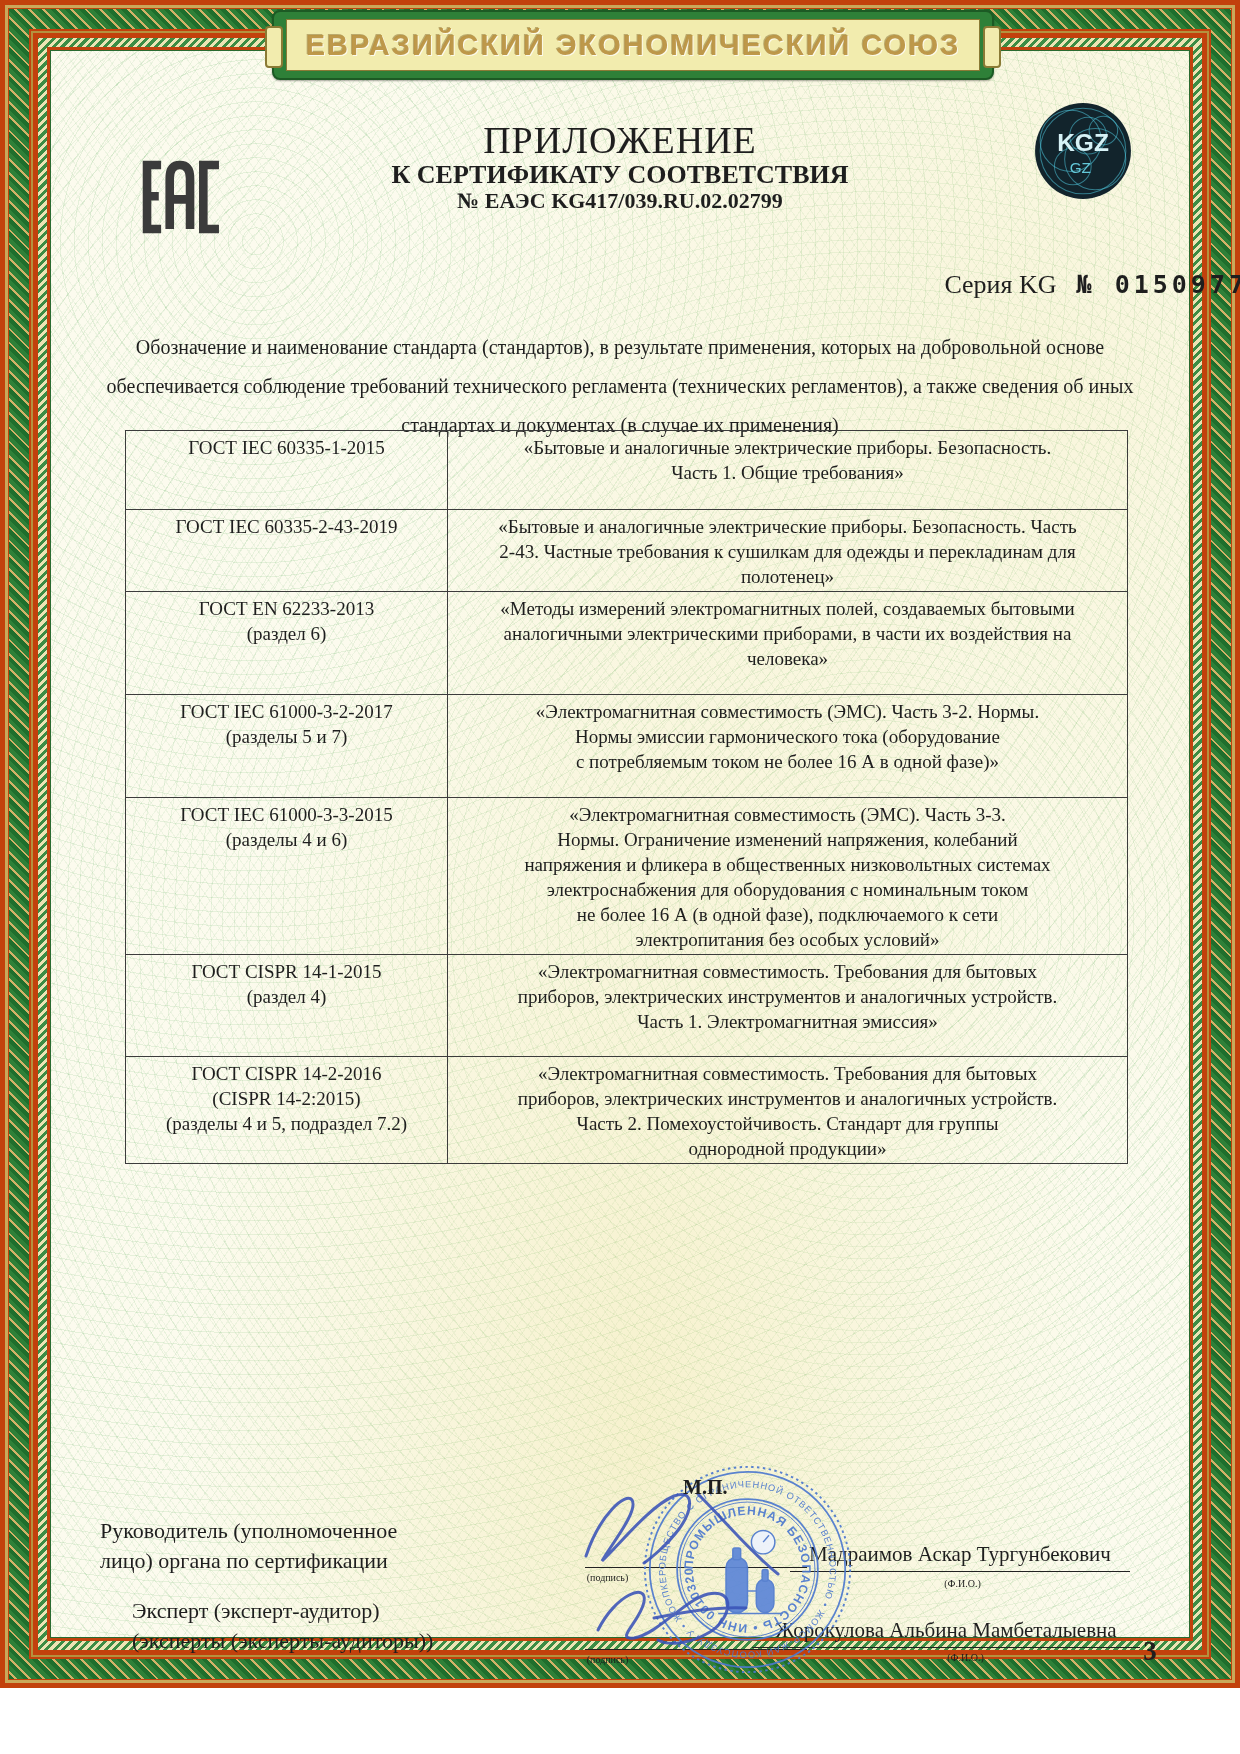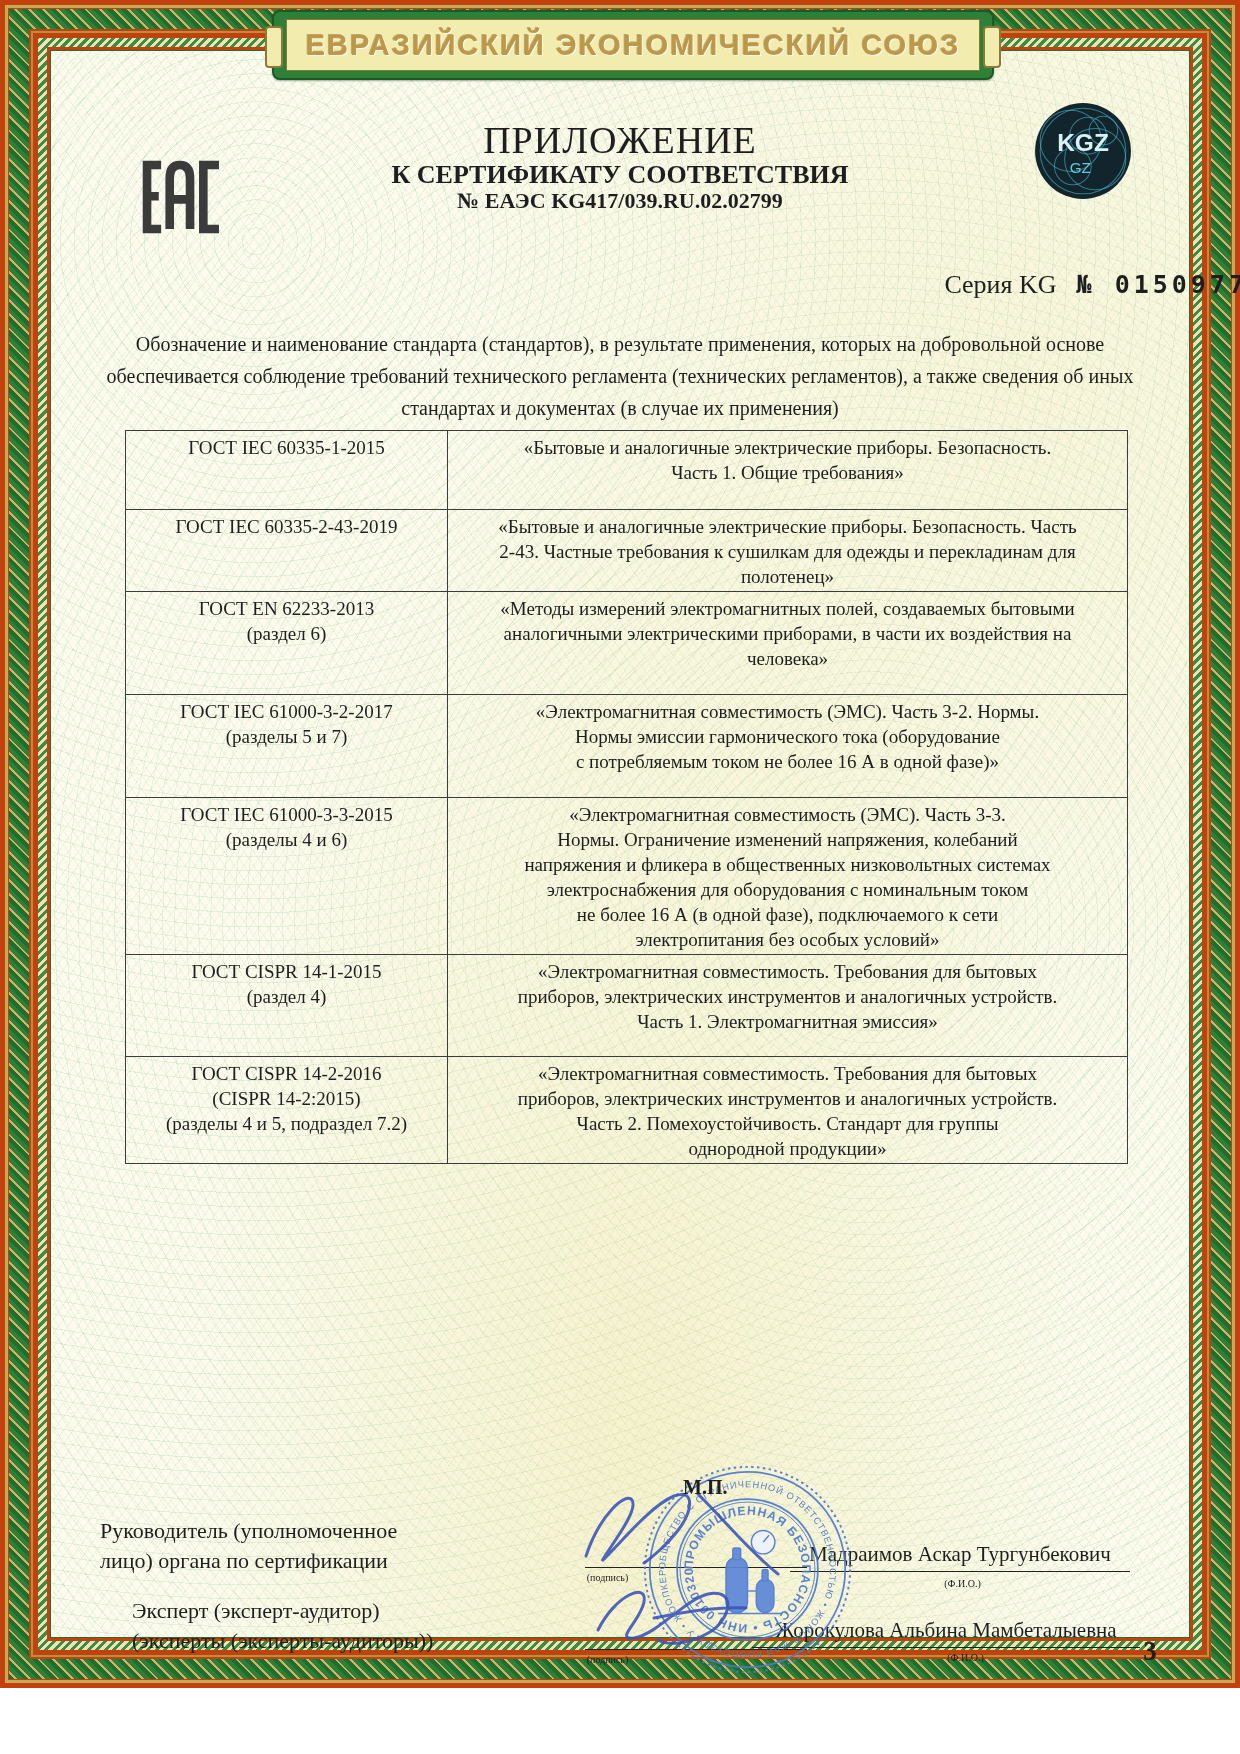--- a/index.html
+++ b/index.html
@@ -46,21 +46,21 @@
     font-size:38px; letter-spacing:1px; z-index:3; }
   .doc-subtitle { position:absolute; left:0; top:160px; width:1240px; text-align:center;
     font-size:26px; font-weight:bold; z-index:3; }
   .doc-number { position:absolute; left:0; top:188px; width:1240px; text-align:center;
     font-size:22px; font-weight:bold; z-index:3; }
   .series-line { position:absolute; left:8px; top:270px; width:1240px; text-align:right; z-index:3; }
   .series-label { font-size:26px; }
   .series-number { font-family:"DejaVu Sans Mono", monospace; font-size:25px; font-weight:bold;
     letter-spacing:4px; margin-left:16px; }
   .intro { position:absolute; left:95px; top:328px; width:1050px; text-align:center;
-    font-size:20px; line-height:32px; z-index:3; }
+    font-size:20px; line-height:39px; z-index:3; }
   
   table.std { position:absolute; left:125px; top:430px; width:1003px; z-index:3;
     border-collapse:collapse; table-layout:fixed; }
   table.std th, table.std td { border:1.6px solid #3c3c3c; white-space:pre-line; }
   table.std th { font-size:20px; font-weight:bold; text-align:center; vertical-align:middle;
     height:103px; padding:2px 8px; }
   table.std td { font-size:19px; line-height:25px; text-align:center; vertical-align:top;
     padding:4px 8px 2px; }
   .c1 { width:322px; }
   .r1 td{height:72px;} .r2 td{height:66px;} .r3 td{height:96px;} .r4 td{height:96px;}

